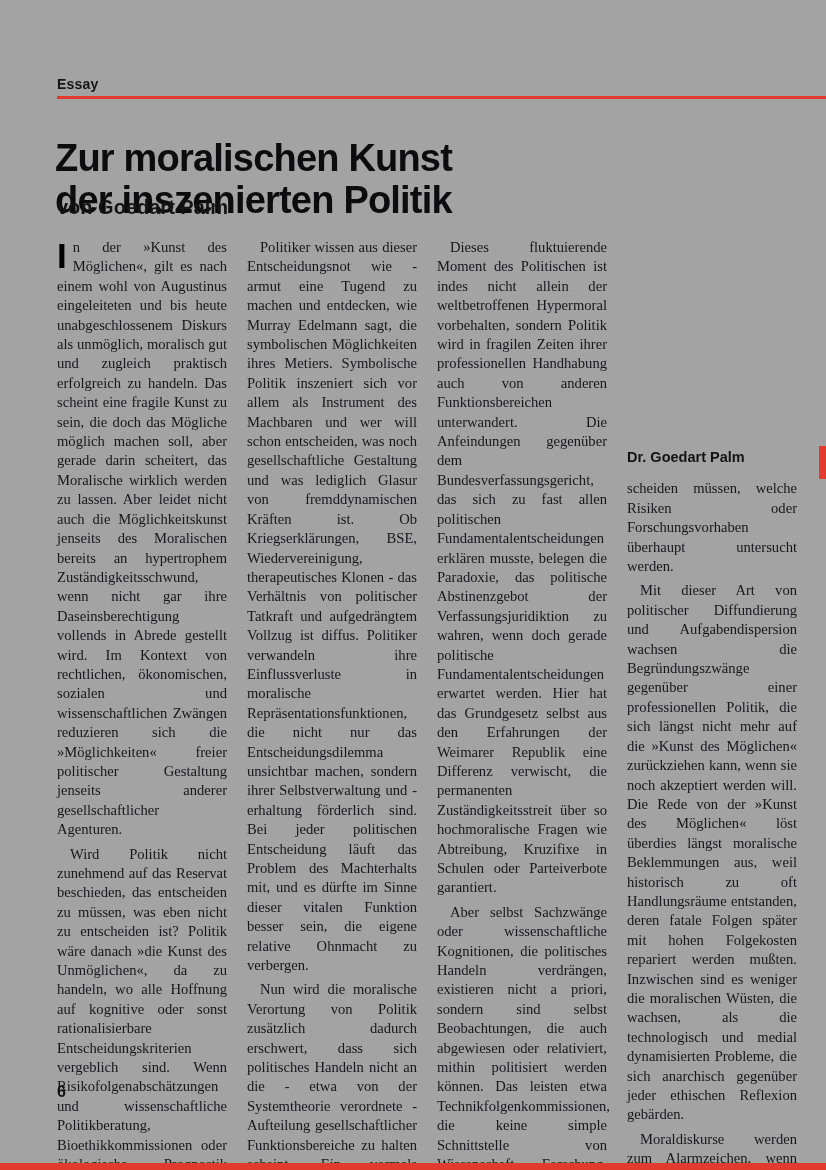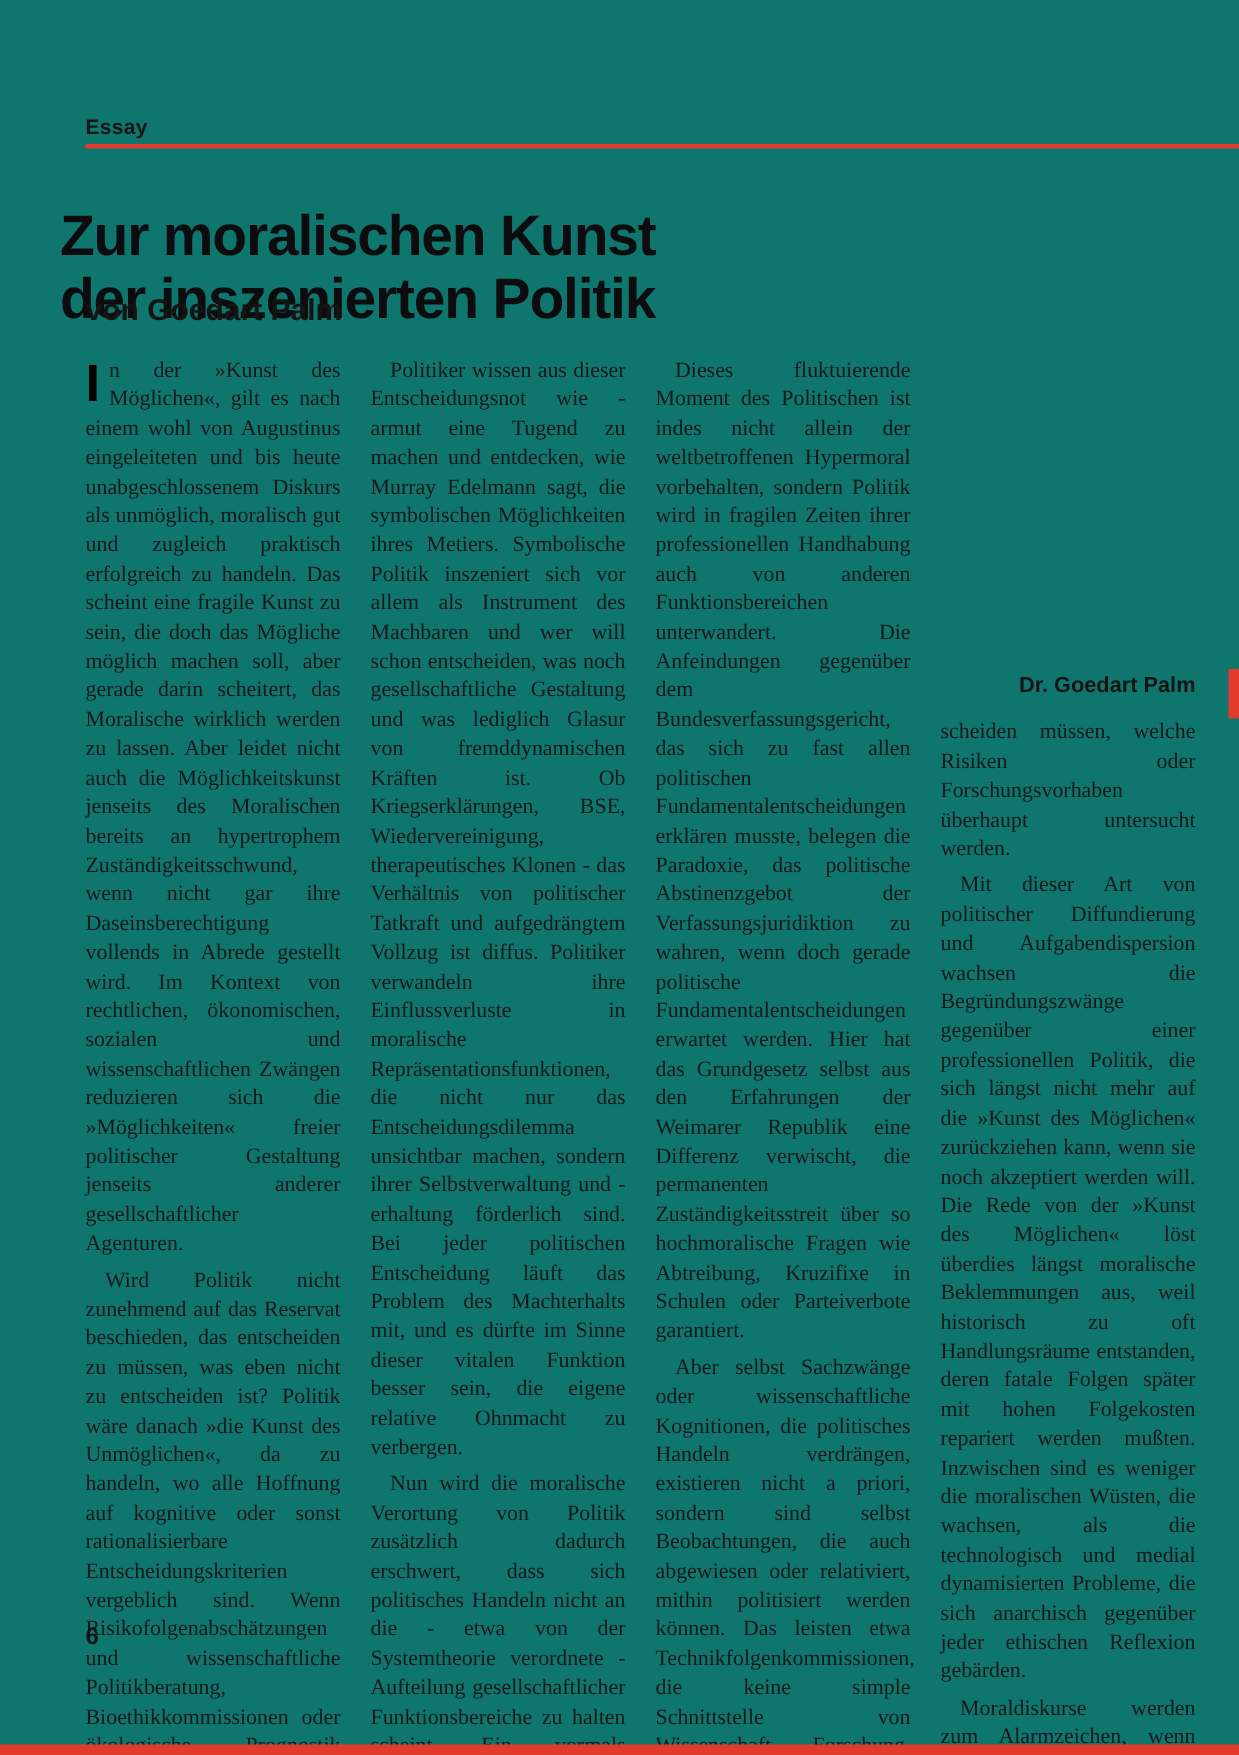--- a/index.html
+++ b/index.html
@@ -14,21 +14,21 @@
   }
   .kicker{
     position:absolute;left:57px;top:76px;
     font-family:"Liberation Sans", sans-serif;
     font-weight:bold;font-size:14px;letter-spacing:.2px;color:#151515;
   }
   .rule{
     position:absolute;left:57px;right:0;top:96px;height:3px;
   }
   .title{
-    position:absolute;left:40px;top:112px;
+    position:absolute;left:55px;top:112px;
     font-family:"Liberation Sans", sans-serif;
     font-weight:bold;font-size:38px;line-height:42px;letter-spacing:-0.8px;
     color:#0c0c0e;white-space:nowrap;
   }
   .byline{
     position:absolute;left:57px;top:196px;
     font-family:"Liberation Sans", sans-serif;
     font-weight:bold;font-size:20px;color:#141414;
   }
   .columns{
@@ -49,38 +49,38 @@
   .dropcap{
     float:left;
     font-family:"Liberation Sans", sans-serif;
     font-weight:bold;font-size:35px;line-height:30px;
     padding:3px 6px 0 0;color:#000;
   }
   .col4{padding-top:210px;}
   .author-caption{
     font-family:"Liberation Sans", sans-serif;
     font-weight:bold;font-size:14.5px;color:#141414;
-    text-align:right;margin:0 0 7px 0;
+    text-align:left;margin:0 0 7px 0;
   }
   .page-number{
     position:absolute;left:57px;top:1083px;
     font-family:"Liberation Sans", sans-serif;
     font-weight:bold;font-size:16px;color:#141414;
   }
   .bottom-bar{
     position:absolute;left:0;right:0;bottom:0;height:7px;
   }
   .margin-marker{
     position:absolute;right:0;top:446px;width:7px;height:33px;
   }
 </style>
 </head>
 <body>
 
-<div class="page" style="background: #0f766e;">
+<div class="page" style="background: #a3a3a3;">
 
   <div class="kicker">Essay</div>
   <div class="rule accent-bg" style="background: rgb(226, 58, 44);"></div>
 
   <h1 class="title"><span>Zur moralischen Kunst</span><br><span>der inszenierten Politik</span></h1>
 
   <div class="byline">von Goedart Palm</div>
 
   <div class="columns">
 

